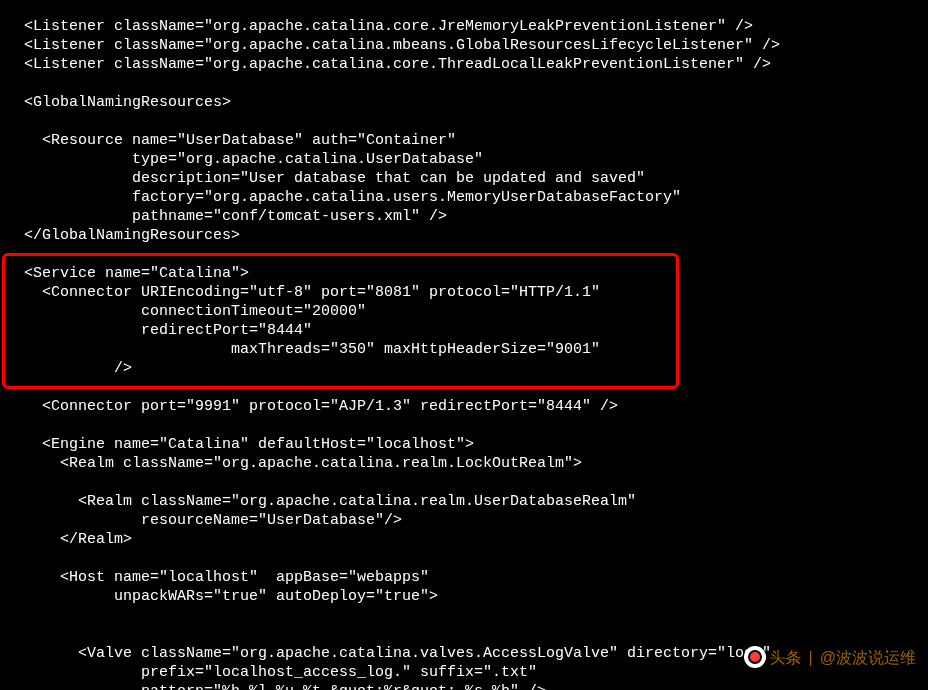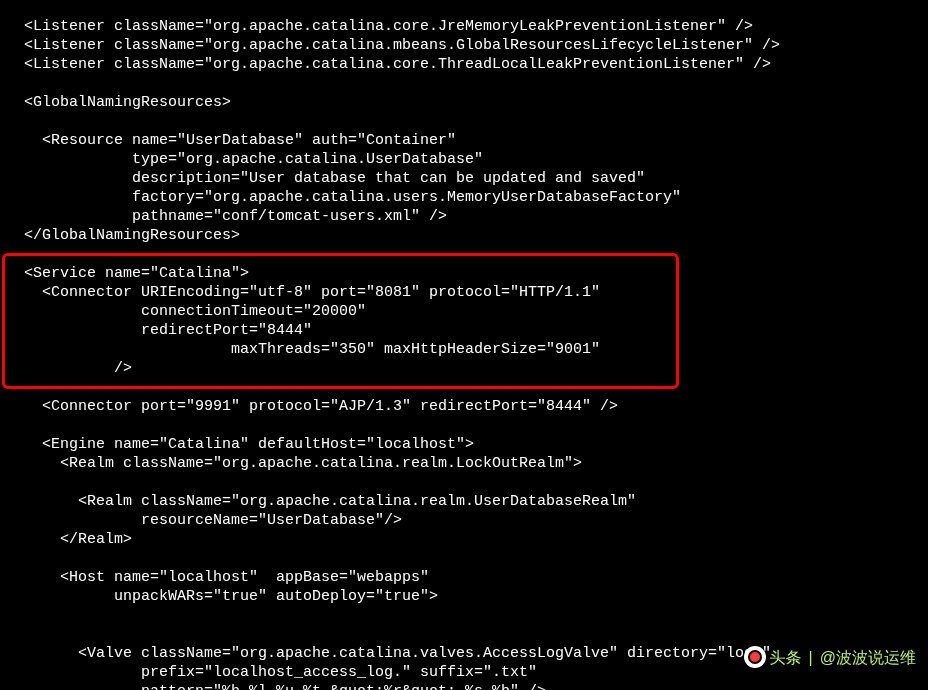--- a/index.html
+++ b/index.html
@@ -30,21 +30,21 @@
       height: 136px;
       pointer-events: none;
     }
     .watermark {
       position: absolute;
       right: 12px;
       bottom: 22px;
       display: flex;
       align-items: center;
       gap: 4px;
-      color: #bef264;
+      color: #a16207;
       font-family: "PingFang SC", "Microsoft YaHei", sans-serif;
       font-size: 16px;
       font-weight: 500;
     }
     .wm-icon {
       width: 22px;
       height: 22px;
       border-radius: 50%;
       background: #fff;
       display: flex;

